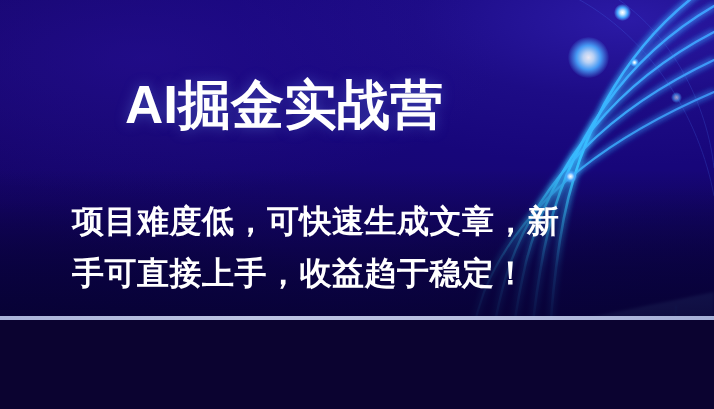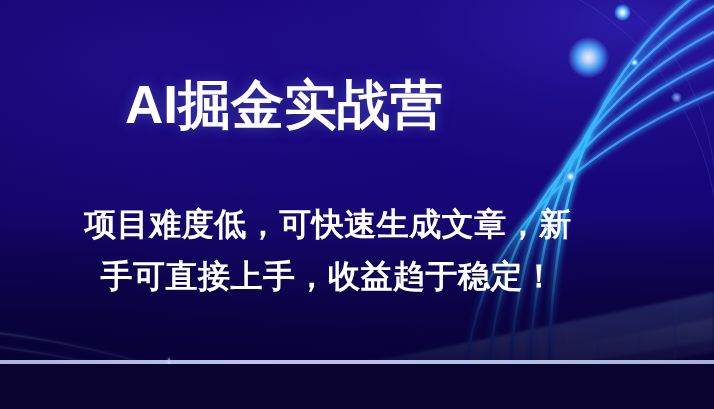--- a/index.html
+++ b/index.html
@@ -8,21 +8,21 @@
     padding: 0;
     background: #0b0330;
   }
   body {
     font-family: "Liberation Sans", "DejaVu Sans", sans-serif;
   }
 
   #banner {
     position: relative;
     width: 714px;
-    height: 364px;
+    height: 320px;
     overflow: hidden;
     background: #170673;
     user-select: none;
   }
 
   
   .bg-base {
     position: absolute;
     inset: 0;
     background:
@@ -96,22 +96,23 @@
   }
   .body-text {
     position: absolute;
     left: 72px;
     top: 198px;
     width: 512px;
     font-size: 32px;
     line-height: 52px;
     font-weight: 700;
     color: #ffffff;
-    text-align: center;
+    text-align: left;
     letter-spacing: .5px;
+    font-family: Liberation Mono, monospace;
   }
 </style>
 </head>
 <body>
 
 <div id="banner">
 
   <div class="bg-base"></div>
   <div class="bg-vignette"></div>
 

